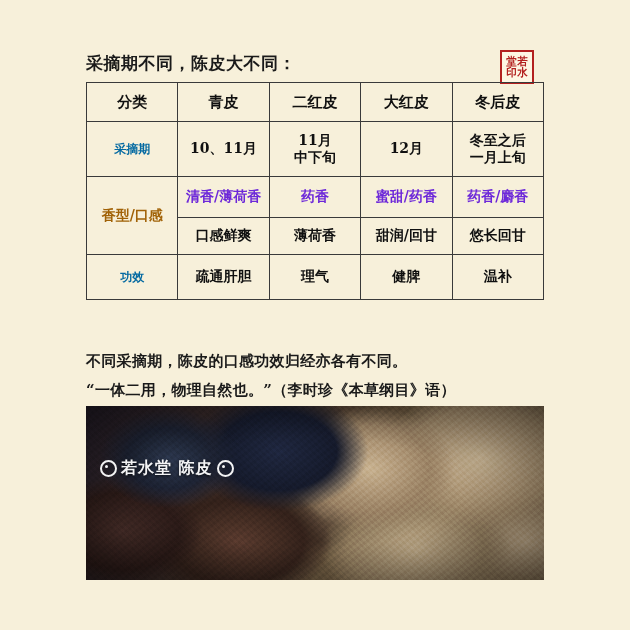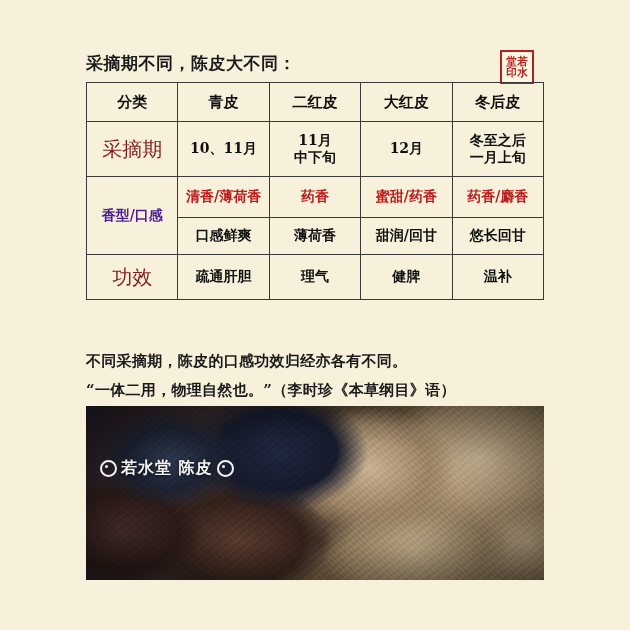--- a/index.html
+++ b/index.html
@@ -83,43 +83,43 @@
     font-family: "DejaVu Serif", "Liberation Serif", serif;
     padding: 2px 1px;
   }
   .hdr-cell {
     font-size: 15px;
     font-weight: bold;
     color: #101010;
     height: 34px;
   }
   .row-label {
-    font-size: 20px;
-    font-weight: normal;
-    color: #7f1d1d;
+    font-size: 12px;
+    font-weight: bold;
+    color: #0369a1;
     width: 72px;
   }
   .cell {
     font-size: 14px;
     font-weight: bold;
     color: #101010;
     line-height: 1.25;
   }
   .cell.red {
-    color: #b91c1c;
+    color: #6d28d9;
   }
   .cell-2line span { display: block; }
   .r-pick td { height: 50px; }
   .r-aroma td { height: 36px; }
   .r-taste td { height: 32px; }
   .r-effect td { height: 40px; }
   .merged-label {
     font-size: 14px;
     font-weight: bold;
-    color: #4c1d95;
+    color: #a16207;
   }
 
   
   .para {
     position: absolute;
     left: 86px;
     font-family: "DejaVu Serif", "Liberation Serif", serif;
     font-size: 15px;
     color: #1a1a1a;
     font-weight: bold;

